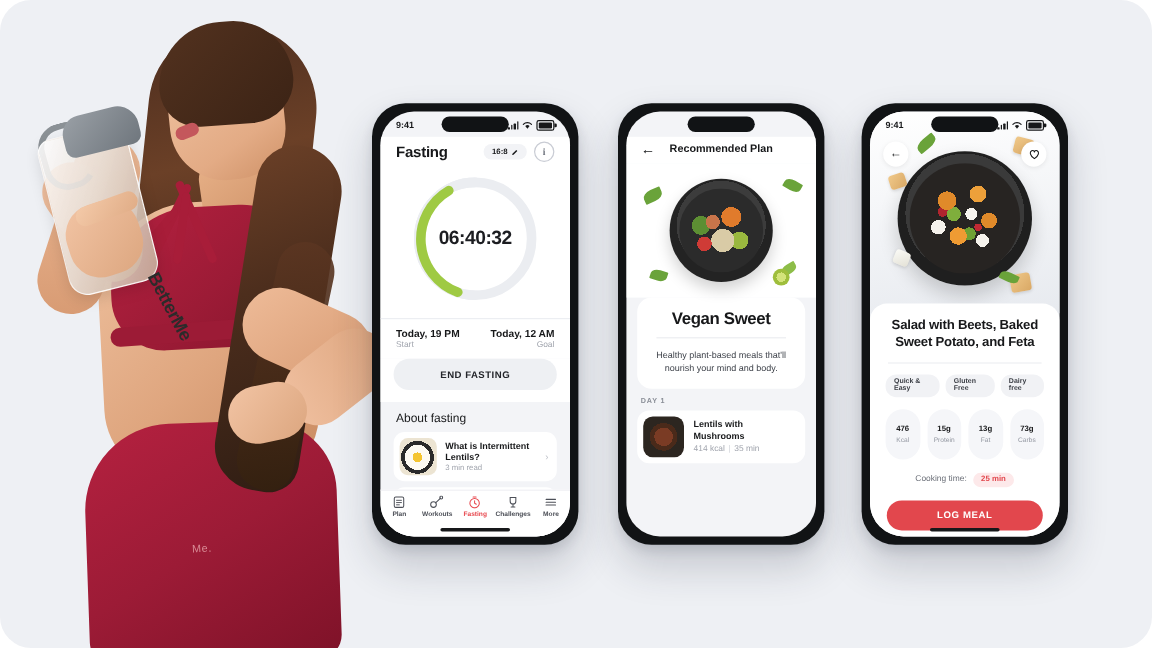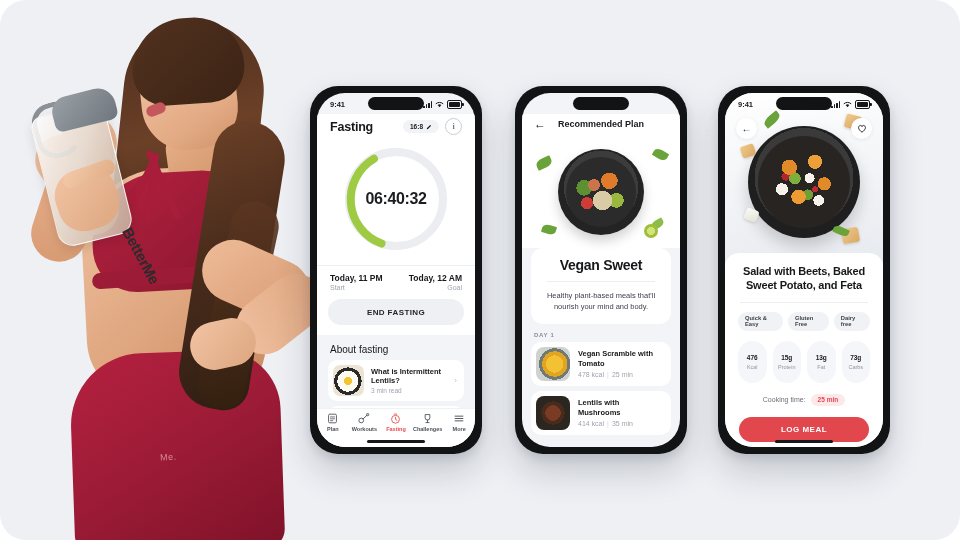--- a/index.html
+++ b/index.html
@@ -593,21 +593,21 @@
             <circle cx="56" cy="56" r="47" fill="none" stroke="#ebedf1" stroke-width="8"></circle>
             <path d="M56 9 A47 47 0 1 0 56 103" fill="none" stroke="#ebedf1" stroke-width="8" stroke-linecap="round"></path>
             <path id="arc" d="M34 15.8 A47 47 0 0 0 41.5 100.5" fill="none" stroke="#9fca43" stroke-width="8" stroke-linecap="round"></path>
           </svg>
           <div class="ring-label">06:40:32</div>
         </div>
       </div>
 
       <div class="times-card">
         <div class="t-col">
-          <div class="t-main">Today, 11 PM</div>
+          <div class="t-main">Today, 19 PM</div>
           <div class="t-sub">Start</div>
         </div>
         <div class="t-col right">
           <div class="t-main">Today, 12 AM</div>
           <div class="t-sub">Goal</div>
         </div>
       </div>
 
       <div class="end-btn-wrap">
         <div class="end-btn">END FASTING</div>
@@ -700,29 +700,20 @@
 
       <div class="plan-card">
         <div class="plan-title">Vegan Sweet</div>
         <div class="plan-div"></div>
         <div class="plan-desc">Healthy plant-based meals that'll nourish your mind and body.</div>
       </div>
 
       <div class="day-label">DAY 1</div>
 
       <div class="meal-list">
-        <div class="meal">
-          <div class="meal-thumb th-scramble"></div>
-          <div class="art-body">
-            <div class="meal-name">Vegan Scramble with Tomato</div>
-            <div class="meal-meta">
-              <span>478 kcal</span><span class="sep">|</span><span>25 min</span>
-            </div>
-          </div>
-        </div>
         <div class="meal">
           <div class="meal-thumb th-lentil"></div>
           <div class="art-body">
             <div class="meal-name">Lentils with Mushrooms</div>
             <div class="meal-meta">
               <span>414 kcal</span><span class="sep">|</span><span>35 min</span>
             </div>
           </div>
         </div>
       </div>

